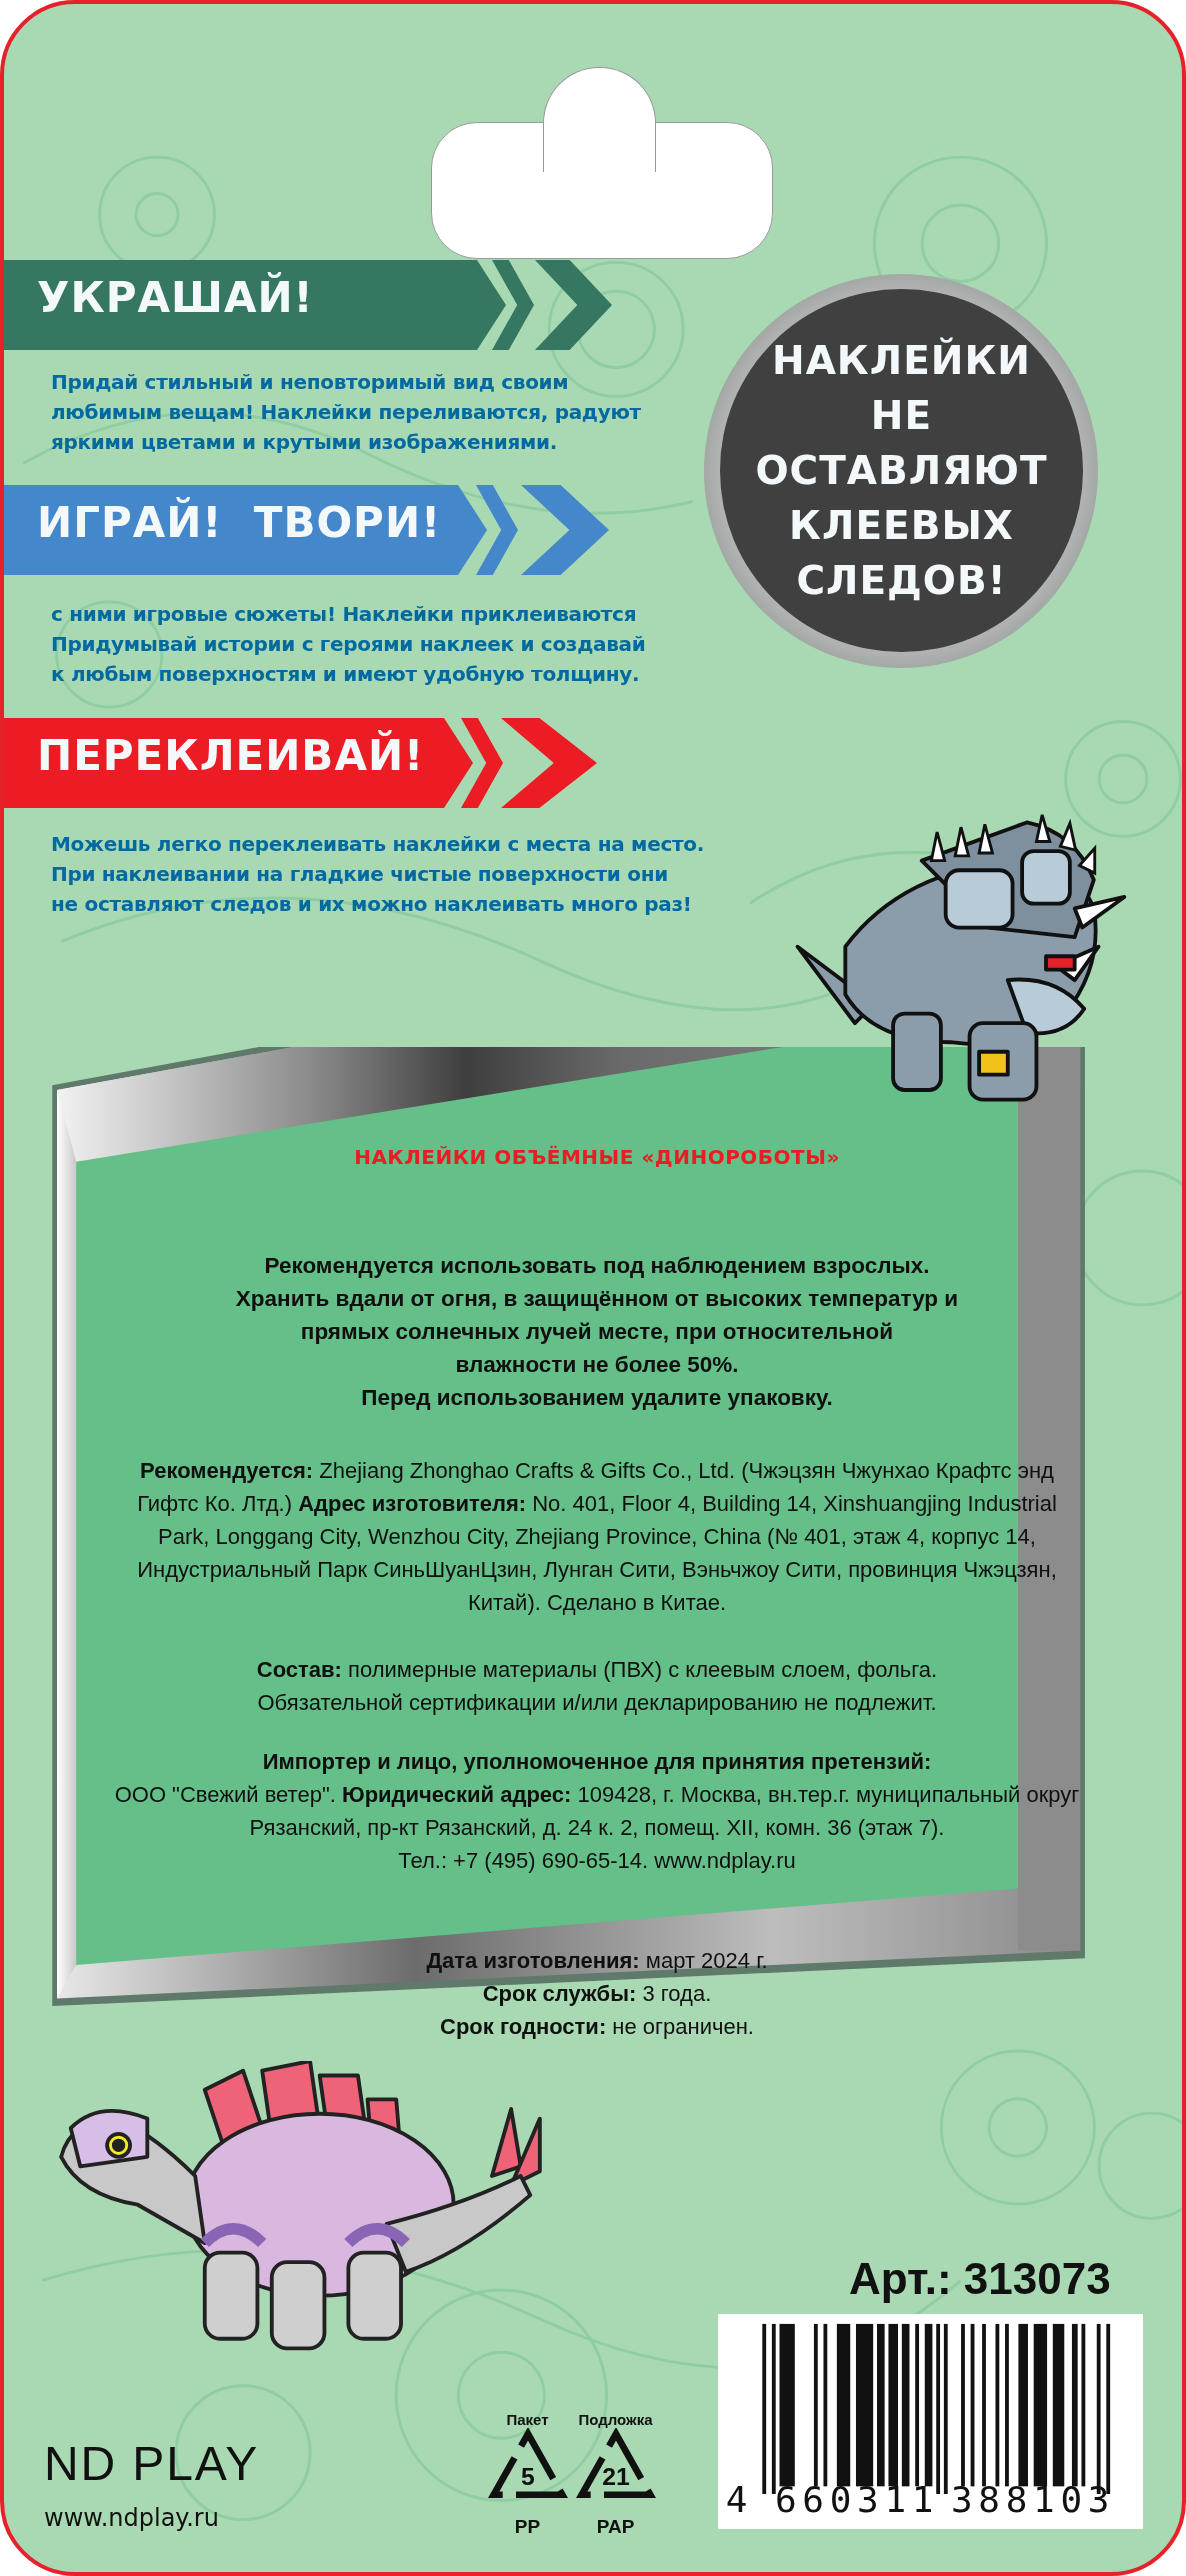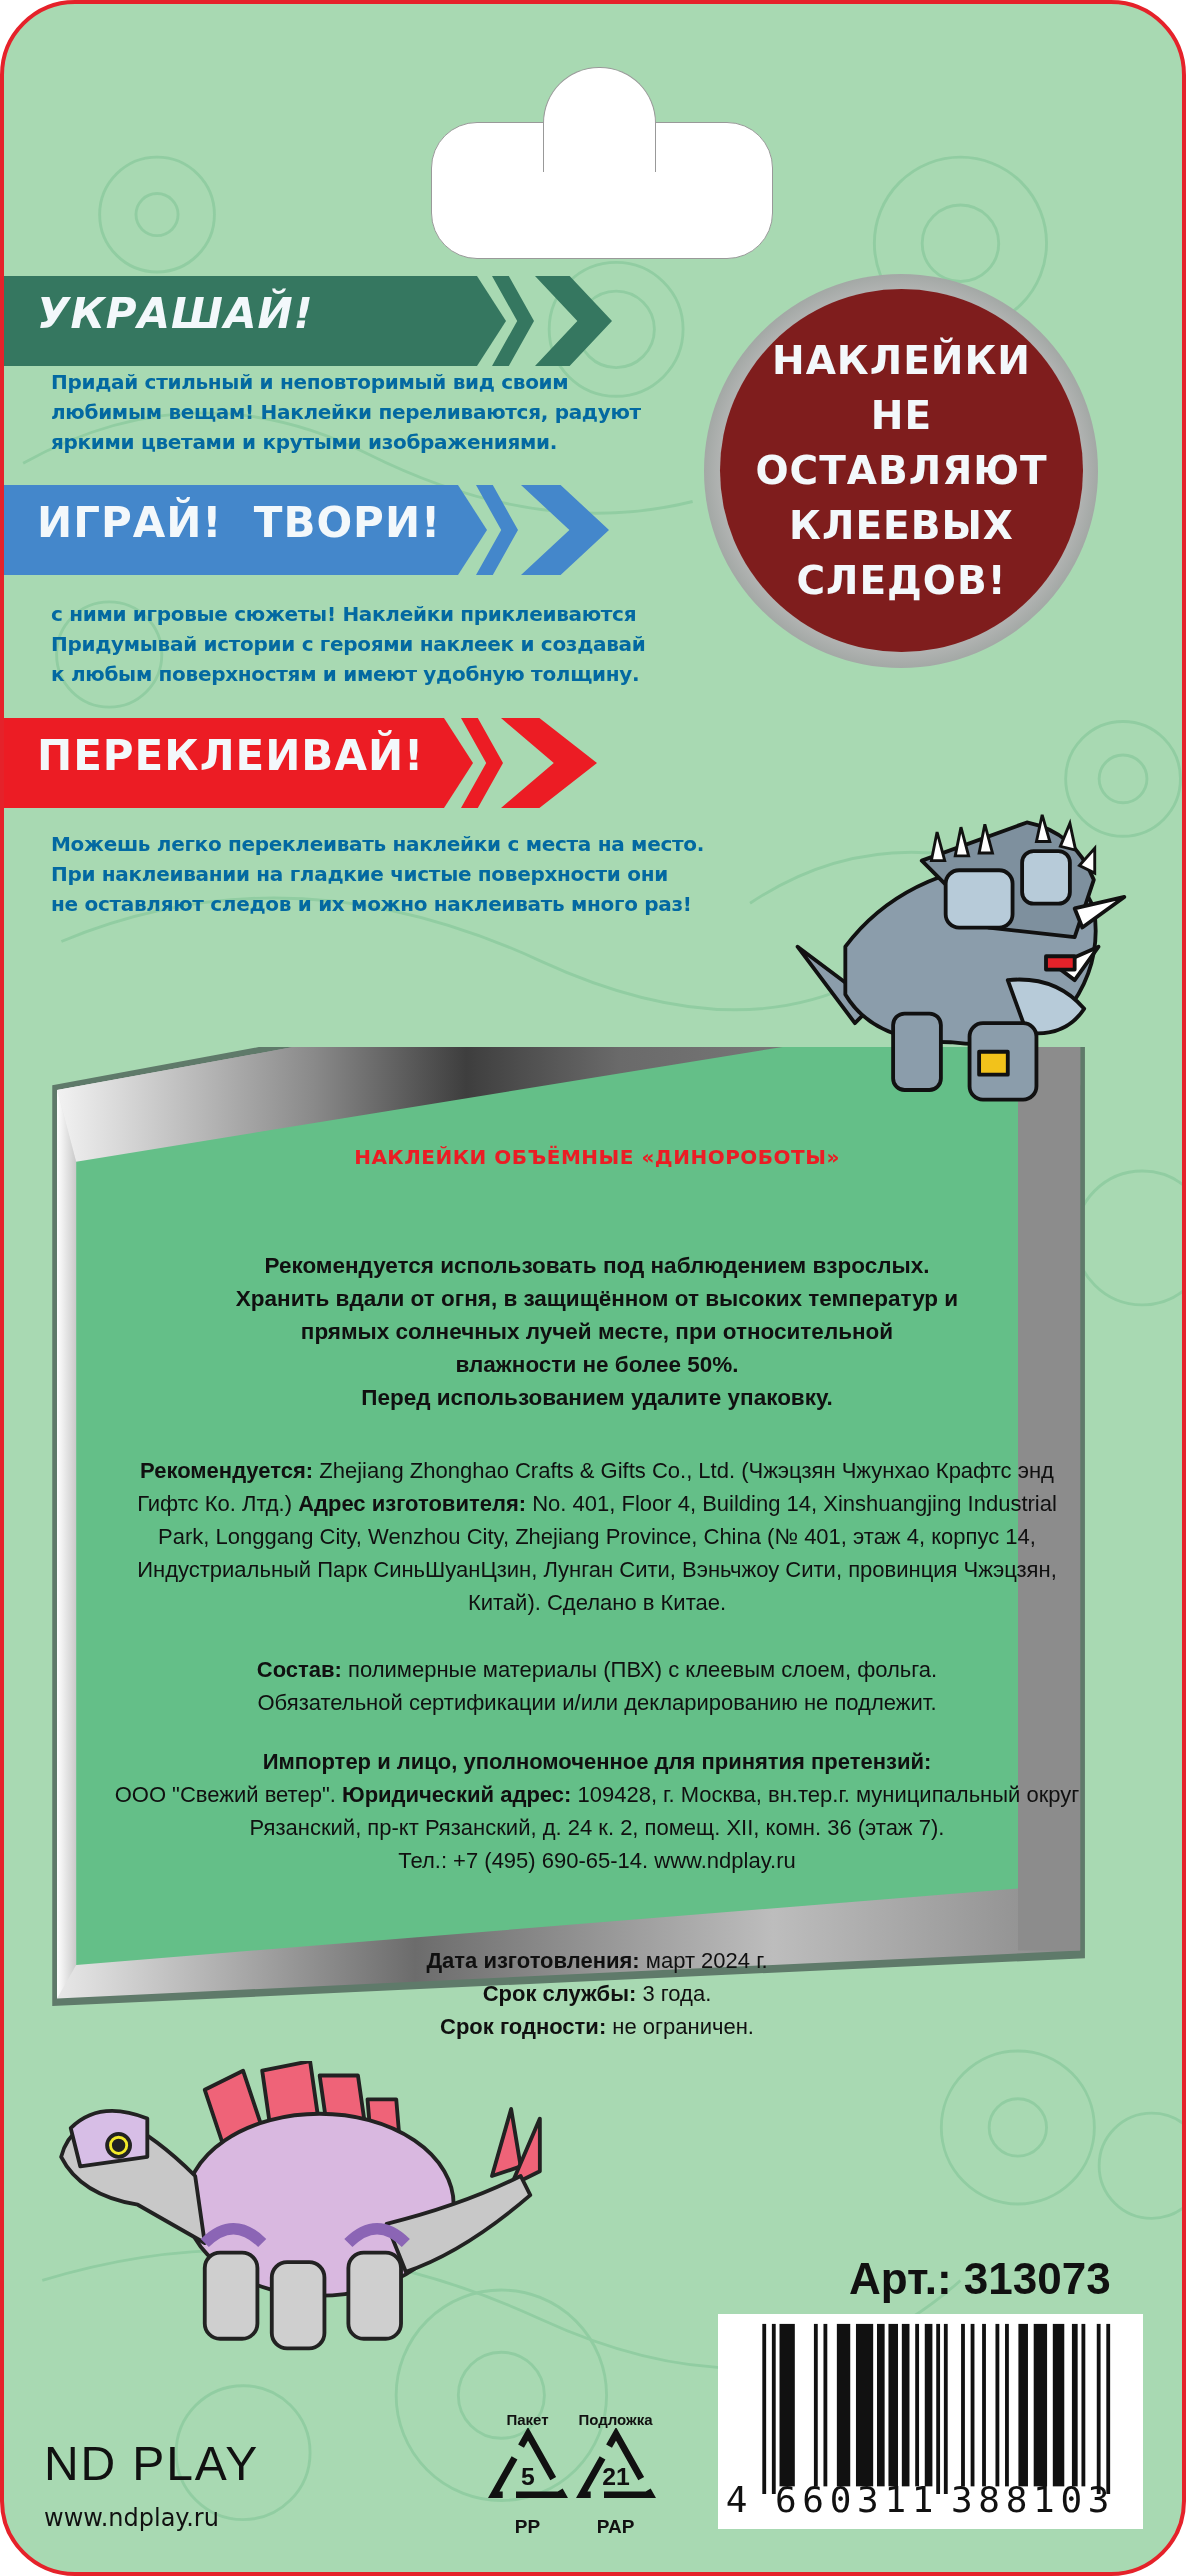--- a/index.html
+++ b/index.html
@@ -12,21 +12,21 @@
   .hang-hole .bump{position:absolute;left:112px;top:0;width:113px;height:105px;background:#fff;border:1px solid #999;border-bottom:none;border-radius:56px 56px 0 0;}
   .hang-hole .cover{position:absolute;left:113px;top:96px;width:111px;height:19px;background:#fff;}
 
   .banner{position:absolute;left:0;height:90px;}
   .banner .bar{position:absolute;left:0;top:0;height:90px;clip-path:polygon(0 0,calc(100% - 29px) 0,100% 50%,calc(100% - 29px) 100%,0 100%);}
   .banner .chev{position:absolute;top:0;width:42px;height:90px;clip-path:polygon(0 0,40% 0,100% 50%,40% 100%,0 100%,60% 50%);}
   .banner .label{position:absolute;left:33px;top:13.4px;font-family:"DejaVu Sans",sans-serif;font-weight:bold;font-size:42px;color:#f3f8fb;letter-spacing:1px;white-space:nowrap;}
   .feat-text{position:absolute;left:47px;font-family:"DejaVu Sans",sans-serif;font-weight:bold;font-size:20px;line-height:30px;color:#0369a1;letter-spacing:-0.3px;}
 
   .badge-ring{position:absolute;left:700px;top:270px;width:394px;height:394px;border-radius:50%;background:radial-gradient(circle at 50% 50%,#6c6c6c 0,#bdbdbd 60%,#5d6f65 100%);}
-  .badge{position:absolute;left:716px;top:285px;width:363px;height:363px;border-radius:50%;background:#7f1d1d;display:flex;flex-direction:column;align-items:center;justify-content:center;}
+  .badge{position:absolute;left:716px;top:285px;width:363px;height:363px;border-radius:50%;background:#404040;display:flex;flex-direction:column;align-items:center;justify-content:center;}
   .badge span{font-family:"DejaVu Sans",sans-serif;font-weight:bold;font-size:39px;line-height:55px;color:#f3f8fb;text-align:center;letter-spacing:1px;}
 
   .frame{position:absolute;left:48px;top:1043px;width:1081px;height:1004px;}
   .frame svg{position:absolute;left:0;top:0;}
 
   .info{position:absolute;left:86px;width:1014px;text-align:center;color:#101010;}
   .info-title{position:absolute;left:86px;width:1014px;top:1141px;text-align:center;font-family:"DejaVu Sans",sans-serif;font-weight:bold;font-size:20px;color:#ec1c24;letter-spacing:0.5px;}
   .p{font-family:"Liberation Sans",sans-serif;font-size:22px;line-height:33px;}
   .p b{font-weight:bold;}
   .warn{font-weight:bold;font-size:22.5px;line-height:33px;}
@@ -70,21 +70,21 @@
       <path d="M40 2380 Q300 2300 560 2420 T1000 2380"></path>
     </g>
   </svg>
 
   <div class="hang-hole">
     <div class="tab"></div>
     <div class="bump"></div>
     <div class="cover"></div>
   </div>
 
-  <div class="banner" style="top:272px;width:612px;font-style:italic;">
+  <div class="banner" style="top:256px;width:612px;">
     <div class="bar" style="width:502px;background:#357760;"></div>
     <div class="chev" style="left:488px;background:#357760;"></div>
     <div class="chev" style="left:531px;width:77px;background:#357760;clip-path:polygon(0 0,45% 0,100% 50%,45% 100%,0 100%,55% 50%);"></div>
     <div class="label">УКРАШАЙ!</div>
   </div>
   <div class="feat-text" style="top:363px;">
     <div>Придай стильный и неповторимый вид своим</div>
     <div>любимым вещам! Наклейки переливаются, радуют</div>
     <div>яркими цветами и крутыми изображениями.</div>
   </div>

